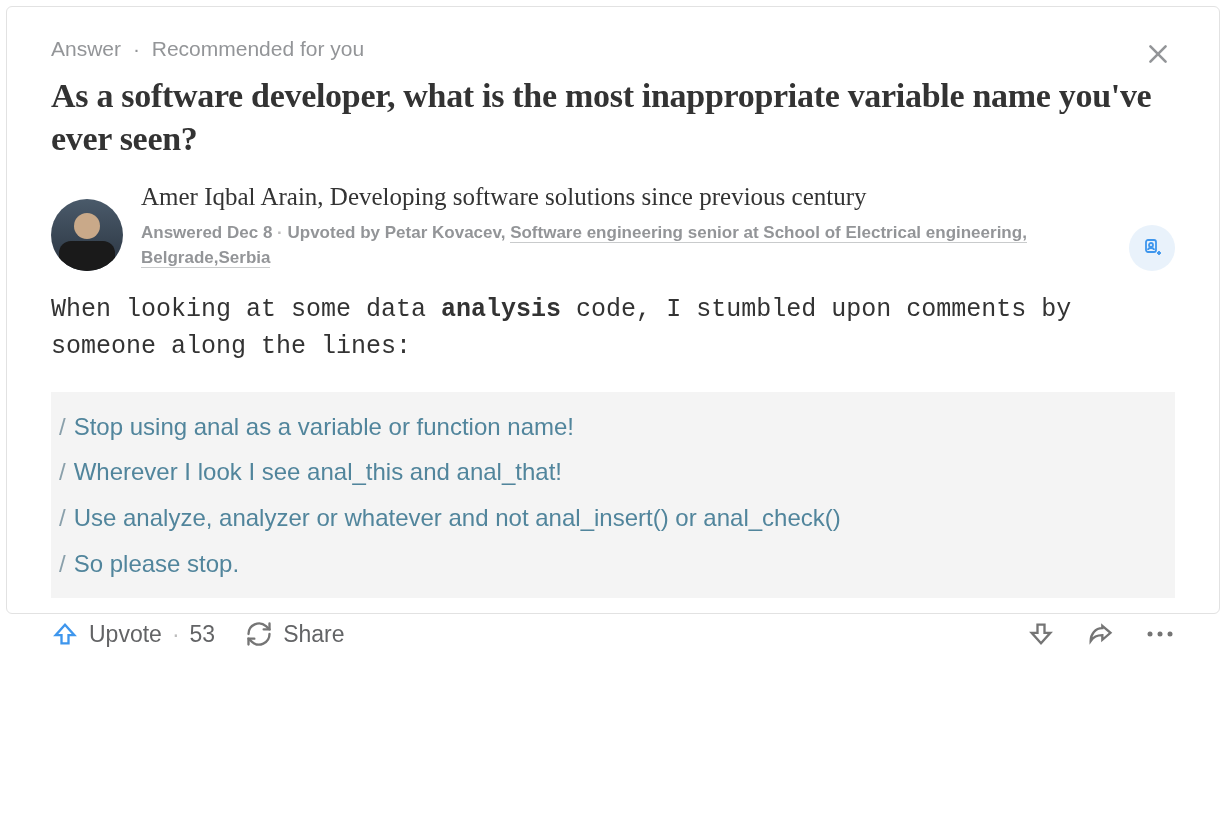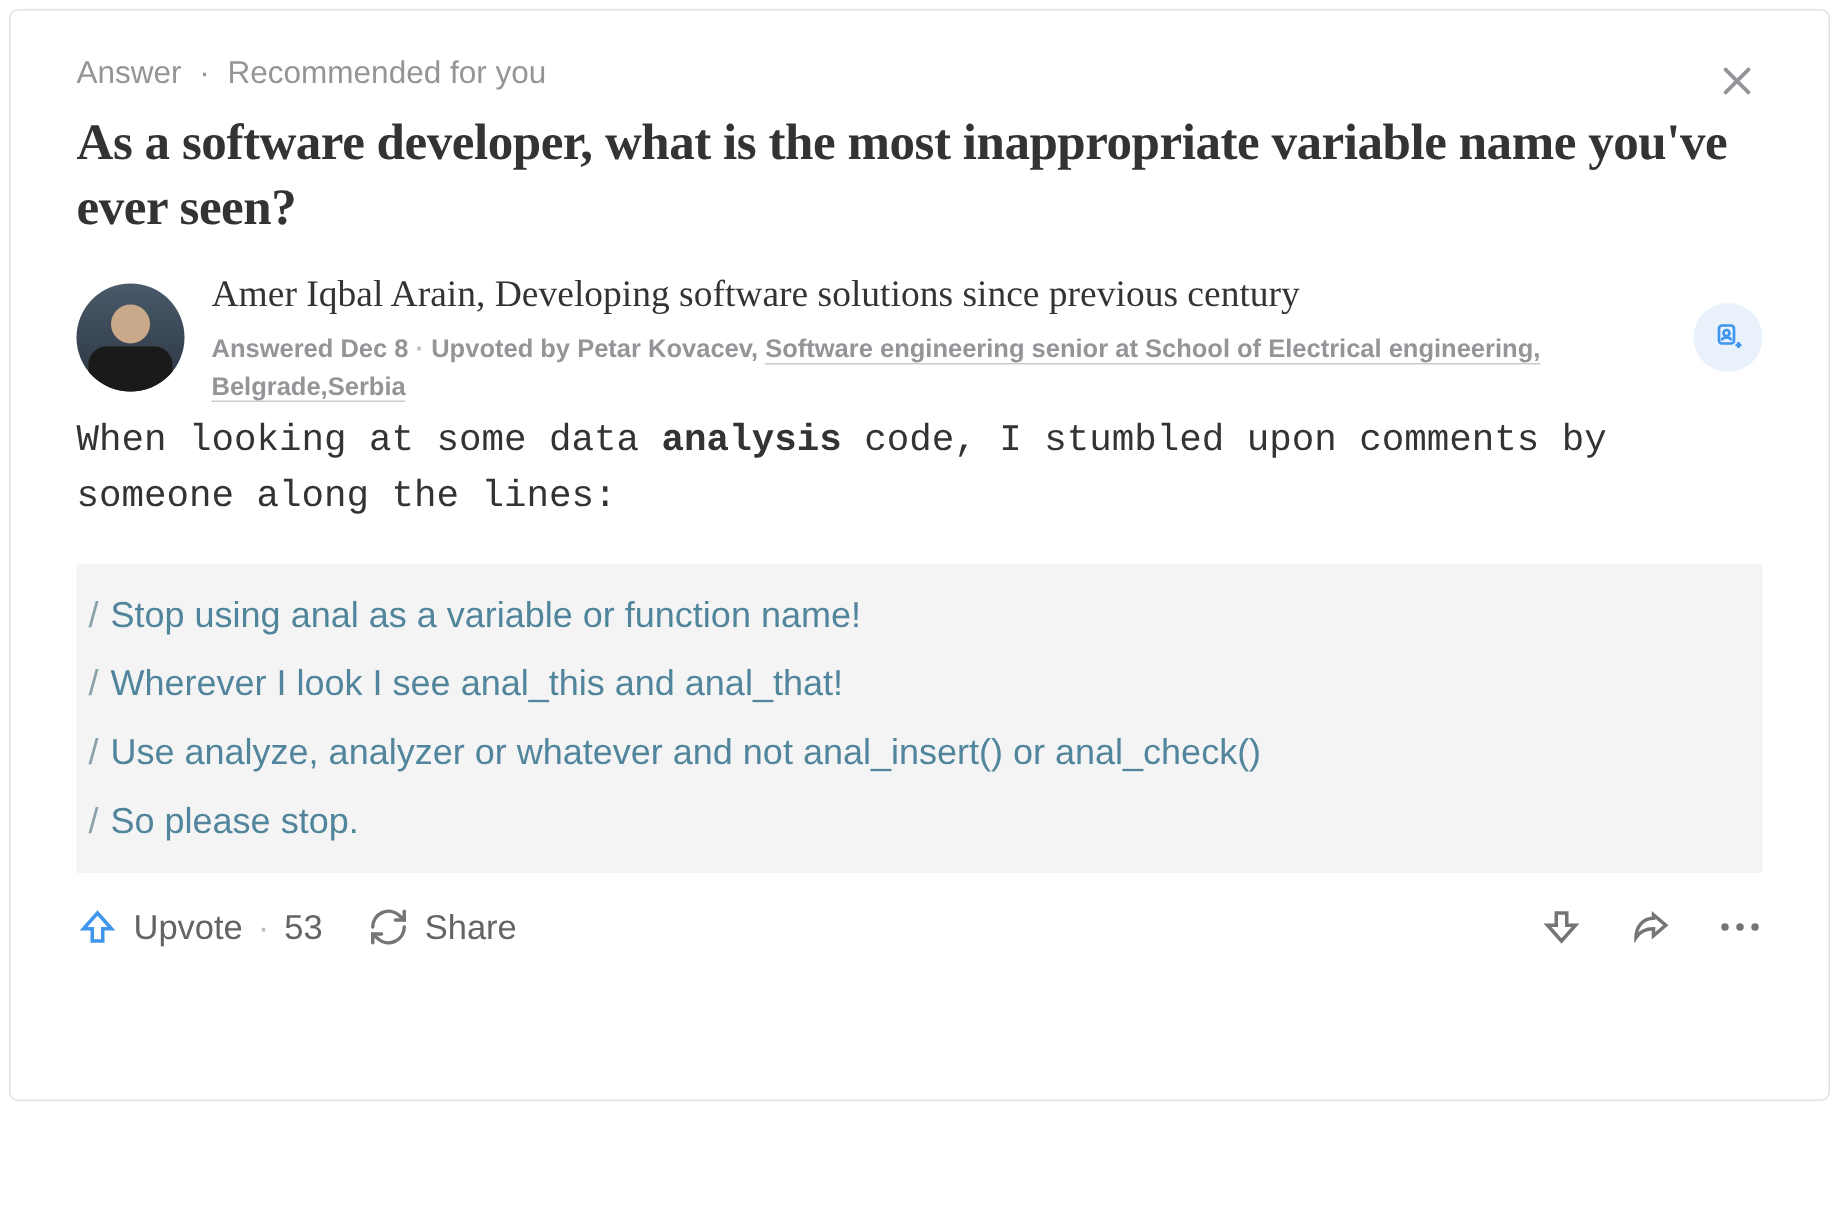--- a/index.html
+++ b/index.html
@@ -9,21 +9,21 @@
     width: 1226px;
     height: 814px;
     overflow: hidden;
   }
   .card {
     border: 1px solid #e2e2e2;
     border-radius: 6px;
     padding: 30px 44px 20px 44px;
     margin: 6px;
     position: relative;
-    height: 728px;
+    height: 608px;
   }
   .header-row {
     display: flex;
     justify-content: space-between;
     align-items: flex-start;
   }
   .meta-line {
     font-family: -apple-system, BlinkMacSystemFont, "Segoe UI", Helvetica, Arial, sans-serif;
     color: #939598;
     font-size: 21px;
@@ -39,23 +39,23 @@
     font-family: Georgia, serif;
     font-weight: 700;
     font-size: 34px;
     line-height: 1.25;
     color: #333;
     margin-bottom: 20px;
     letter-spacing: -0.3px;
   }
   .author-row {
     display: flex;
-    align-items: center;
+    align-items: flex-end;
     gap: 18px;
-    margin-bottom: 4px;
+    margin-bottom: 20px;
   }
   .avatar {
     width: 72px;
     height: 72px;
     border-radius: 50%;
     background: linear-gradient(180deg, #4a5a6a 0%, #2a3440 100%);
     flex-shrink: 0;
     position: relative;
     overflow: hidden;
   }

